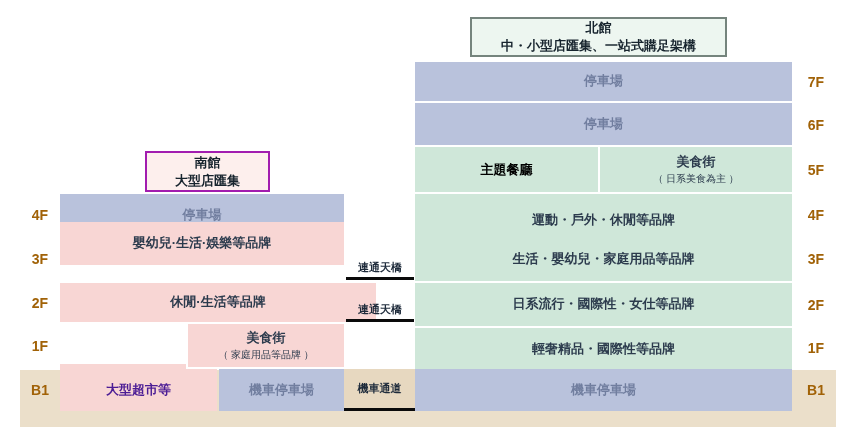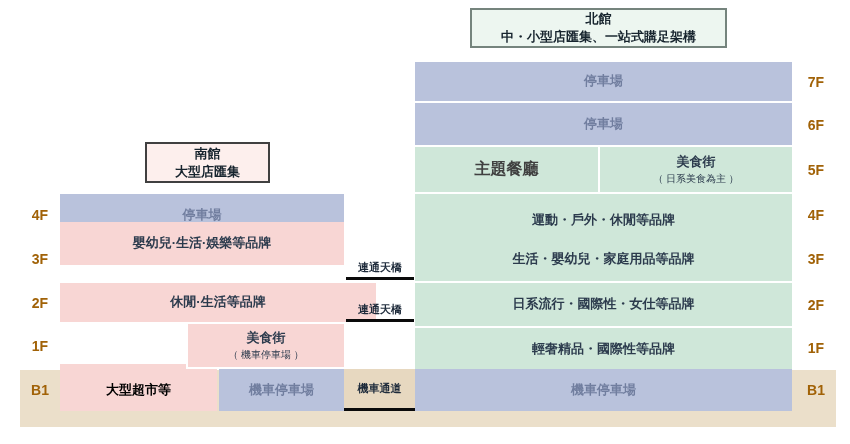--- a/index.html
+++ b/index.html
@@ -33,24 +33,24 @@
   .cell.pink { background: #f8d6d4; }
   .cell.green { background: #cfe7d9; }
   .sub { font-size: 10px; font-weight: normal; margin-top: 1px; }
   .flabel {
     font-size: 14px; font-weight: bold; color: #a16207;
     width: 36px; text-align: center;
   }
   .titlebox {
     text-align: center; display: flex; flex-direction: column;
     align-items: center; justify-content: center;
-    font-weight: bold; color: #17242e; font-size: 13px; line-height: 1.35;
+    font-weight: bold; color: #17242e; font-size: 13px; line-height: 1.35; margin-top: 9px;
   }
   .titlebox.north { background: #edf6f0; border: 2px solid #75847d; }
-  .titlebox.south { background: #fdefed; border: 2px solid #404040; }
+  .titlebox.south { background: #fdefed; border: 2px solid #a21caf; }
   .bridge {
     display: flex; align-items: flex-end; justify-content: center;
     font-size: 11px; font-weight: bold; color: #1d2a3a;
     border-bottom: 3px solid #0a0a0a;
     padding-bottom: 2px;
   }
   .passage {
     background: #e7d8c0;
     display: flex; align-items: center; justify-content: center;
     font-size: 11px; font-weight: bold; color: #1d2a3a;
@@ -76,38 +76,38 @@
   <div class="abs floor blue" style="left:60px; top:194px; width:284px; height:42px;">停車場</div>
   <div class="abs floor pink" style="left:60px; top:222px; width:284px; height:43px;">嬰幼兒·生活·娛樂等品牌</div>
   <div class="abs floor pink" style="left:60px; top:283px; width:316px; height:39px;">休閒·生活等品牌</div>
 
   <div class="abs" style="left:60px; top:324px; width:284px; height:43px; display:flex; gap:2px;">
     <div class="cell pink" style="width:126px; font-size:13px; font-weight:bold; color:#2c3b4d;margin-top:40px;">
       <div>生活品牌</div>
     </div>
     <div class="cell pink" style="flex:1; font-weight:bold; color:#2c3b4d;">
       <div style="font-size:13px;">美食街</div>
-      <div class="sub">（ 機車停車場 ）</div>
+      <div class="sub">（ 家庭用品等品牌 ）</div>
     </div>
   </div>
 
   <div class="abs" style="left:60px; top:369px; width:284px; height:42px; display:flex; gap:2px;">
-    <div class="cell pink" style="width:157px; font-size:13px; font-weight:bold; color:#000000;">
+    <div class="cell pink" style="width:157px; font-size:13px; font-weight:bold; color:#4c1d95;">
       <div>大型超市等</div>
     </div>
     <div class="cell blue" style="flex:1; font-size:13px; font-weight:bold;">
       <div>機車停車場</div>
     </div>
   </div>
 
   <div class="abs floor blue" style="left:415px; top:62px; width:377px; height:39px;">停車場</div>
   <div class="abs floor blue" style="left:415px; top:103px; width:377px; height:42px;">停車場</div>
 
   <div class="abs" style="left:415px; top:147px; width:377px; height:45px; display:flex; gap:2px;">
-    <div class="cell green" style="width:183px; font-size:16px; font-weight:bold; color:#404040;">
+    <div class="cell green" style="width:183px; font-size:13px; font-weight:bold; color:#000000;">
       <div>主題餐廳</div>
     </div>
     <div class="cell green" style="flex:1; font-weight:bold; color:#2c3b4d;">
       <div style="font-size:13px;">美食街</div>
       <div class="sub">（ 日系美食為主 ）</div>
     </div>
   </div>
 
   <div class="abs floor green" style="left:415px; top:194px; width:377px; height:53px;">運動・戶外・休閒等品牌</div>
   <div class="abs floor green" style="left:415px; top:238px; width:377px; height:43px;">生活・嬰幼兒・家庭用品等品牌</div>

